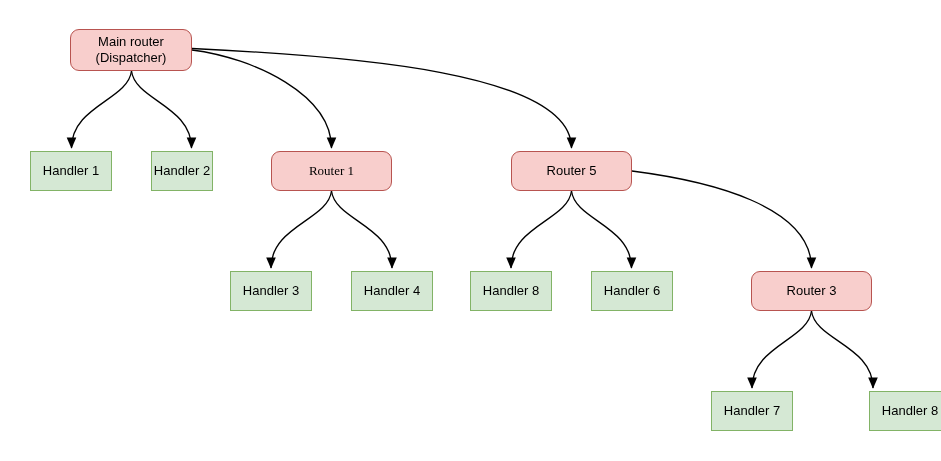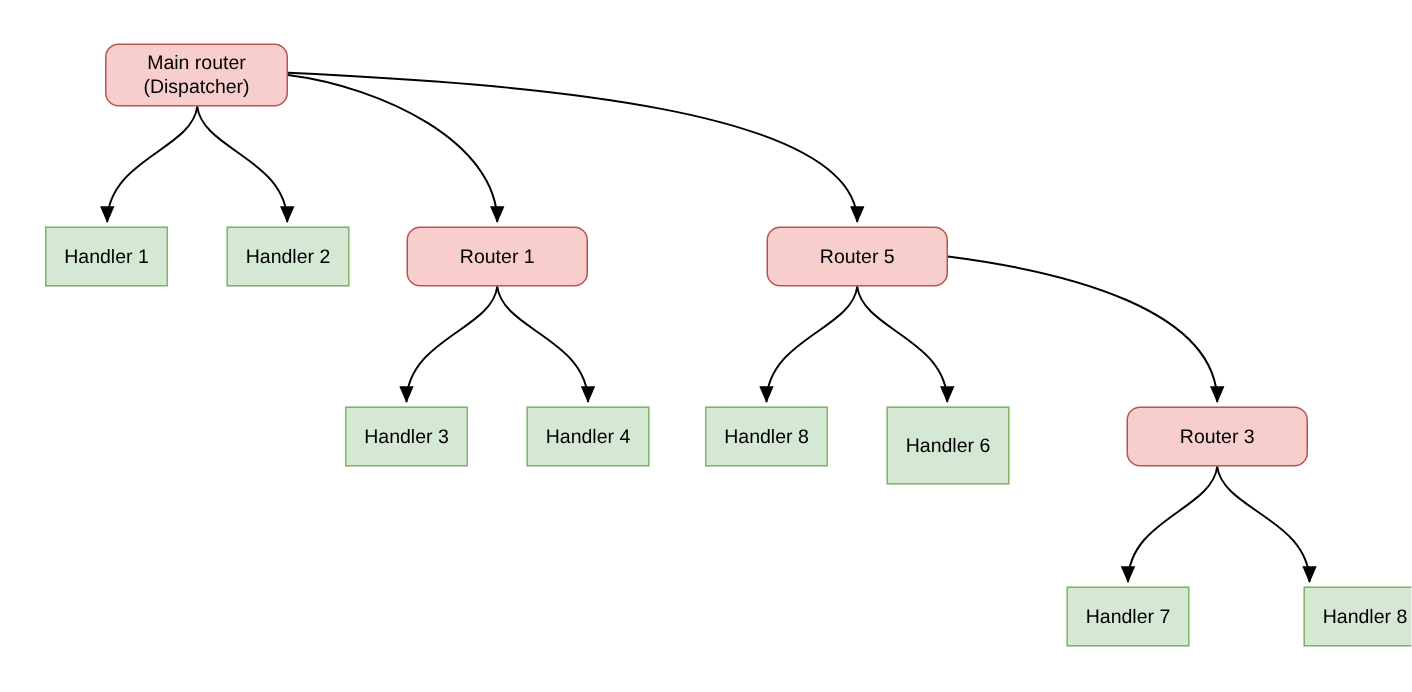--- a/index.html
+++ b/index.html
@@ -83,45 +83,45 @@
 
   <div class="node router" style="left:70px; top:29px; width:122px; height:42px;">
     <span>Main router
 (Dispatcher)</span>
   </div>
 
   <div class="node handler" style="left:30px; top:151px; width:82px; height:40px;text-align:center;">
     <span>Handler 1</span>
   </div>
 
-  <div class="node handler" style="left:151px; top:151px; width:82px; height:40px;">
+  <div class="node handler" style="left:151px; top:151px; width:62px; height:40px;">
     <span>Handler 2</span>
   </div>
 
-  <div class="node router" style="left:271px; top:151px; width:121px; height:40px;">
+  <div class="node router" style="left:271px; top:151px; width:121px; height:40px;font-family:Liberation Serif, serif;">
     <span>Router 1</span>
   </div>
 
   <div class="node router" style="left:511px; top:151px; width:121px; height:40px;">
     <span>Router 5</span>
   </div>
 
   <div class="node handler" style="left:230px; top:271px; width:82px; height:40px;">
     <span>Handler 3</span>
   </div>
 
   <div class="node handler" style="left:351px; top:271px; width:82px; height:40px;">
     <span>Handler 4</span>
   </div>
 
   <div class="node handler" style="left:470px; top:271px; width:82px; height:40px;">
     <span>Handler 8</span>
   </div>
 
-  <div class="node handler" style="left:591px; top:271px; width:82px; height:52px;">
+  <div class="node handler" style="left:591px; top:271px; width:82px; height:40px;">
     <span>Handler 6</span>
   </div>
 
   <div class="node router" style="left:751px; top:271px; width:121px; height:40px;">
     <span>Router 3</span>
   </div>
 
   <div class="node handler" style="left:711px; top:391px; width:82px; height:40px;">
     <span>Handler 7</span>
   </div>

